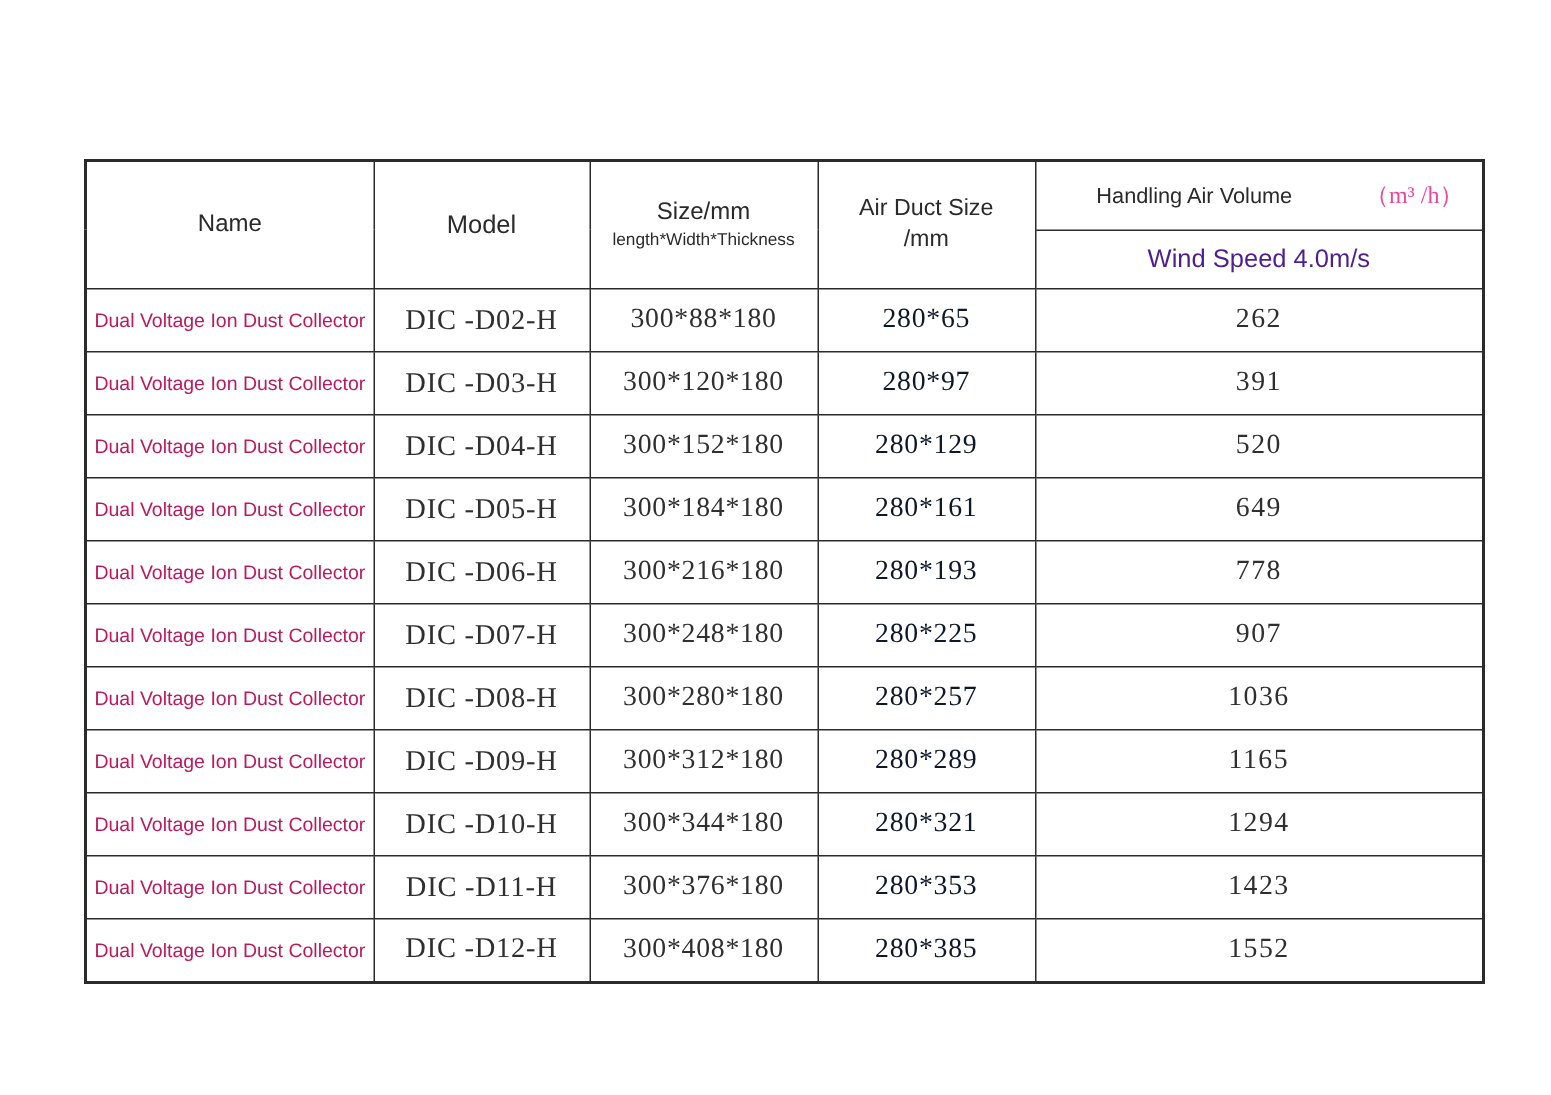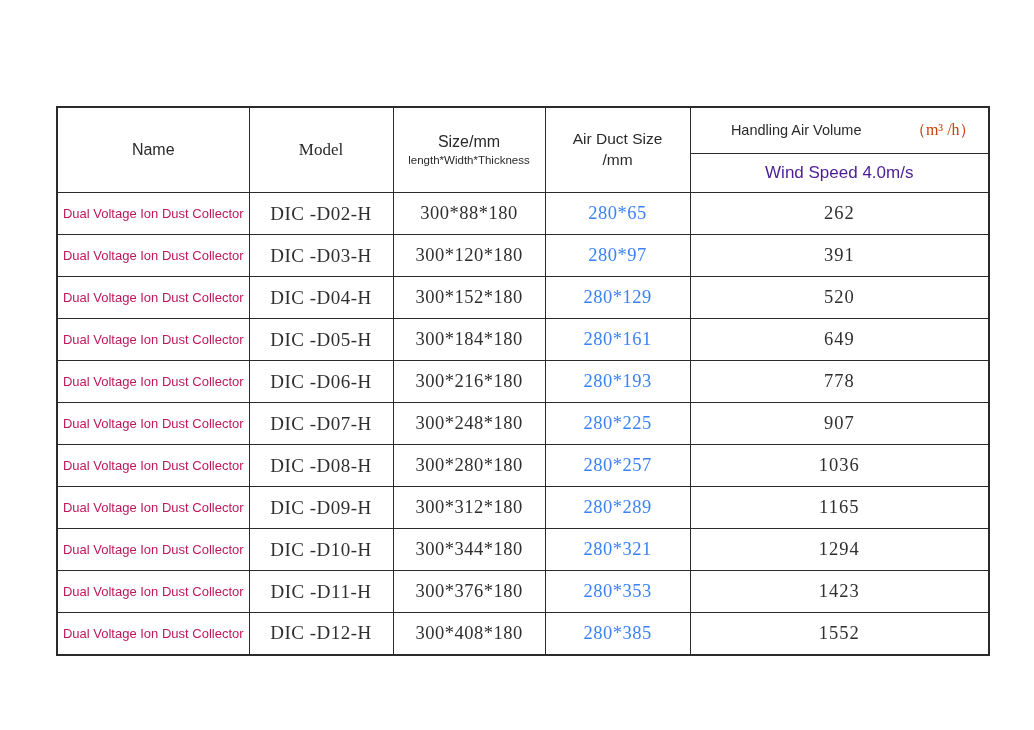--- a/index.html
+++ b/index.html
@@ -4,35 +4,35 @@
 <style>
   html,body{margin:0;padding:0;background:#ffffff;}
   body{width:1034px;height:730px;position:relative;font-family:"Liberation Sans",sans-serif;color:#222;}
   .spec-table-wrap{position:absolute;left:56px;top:106px;}
   table.spec{border-collapse:collapse;table-layout:fixed;width:932px;background:#fff;}
   table.spec td,table.spec th{border:1.5px solid #2b2b2b;padding:0;text-align:center;vertical-align:middle;background:#fff;overflow:hidden;}
   table.spec{border:2px solid #2b2b2b;}
   
   th{font-weight:normal;}
   .h-name{font-size:16px;color:#2a2a2a;}
-  .h-model{font-size:17px;color:#2a2a2a;font-family:Liberation Serif, serif;}
+  .h-model{font-size:17px;color:#2a2a2a;}
   .h-size-main{font-size:16px;color:#2a2a2a;display:block;line-height:1.3;}
   .h-size-sub{font-size:11.5px;color:#2a2a2a;display:block;line-height:1.3;}
   .h-duct{font-size:15.5px;color:#2a2a2a;line-height:1.35;margin-top:36px;}
   .h-hav{height:43px;}
   .h-hav-label{font-size:14.5px;color:#2a2a2a;margin-left:28px;}
-  .h-hav-unit{font-family:"Liberation Serif",serif;font-size:16px;color:#c2410c;margin-left:44px;}
+  .h-hav-unit{font-family:"Liberation Serif",serif;font-size:16px;color:#ec4899;margin-left:44px;}
   .h-wind{height:37px;font-size:17px;color:#4c1d95;margin-top:46px;}
   .hdr-row-top th.rowspan-cell{height:84px;}
   
   tbody tr{height:42px;}
   .cell-name{font-size:13px;color:#be185d;}
   .cell-model{font-family:"Liberation Serif",serif;font-size:19px;color:#2f2f2f;letter-spacing:0.5px;}
   .cell-size{font-family:"Liberation Serif",serif;font-size:18.5px;color:#2f2f2f;letter-spacing:0.5px;}
-  .cell-duct{font-family:"Liberation Serif",serif;font-size:18.5px;color:#3b82f6;letter-spacing:0.5px;}
+  .cell-duct{font-family:"Liberation Serif",serif;font-size:18.5px;color:#0f172a;letter-spacing:0.5px;}
   .cell-volume{font-family:"Liberation Serif",serif;font-size:18.5px;color:#2f2f2f;letter-spacing:1px;margin-top:40px;}
 </style>
 </head>
 <body>
 
 <div class="spec-table-wrap">
   <table class="spec">
     <colgroup>
       <col style="width:192px">
       <col style="width:144px">

